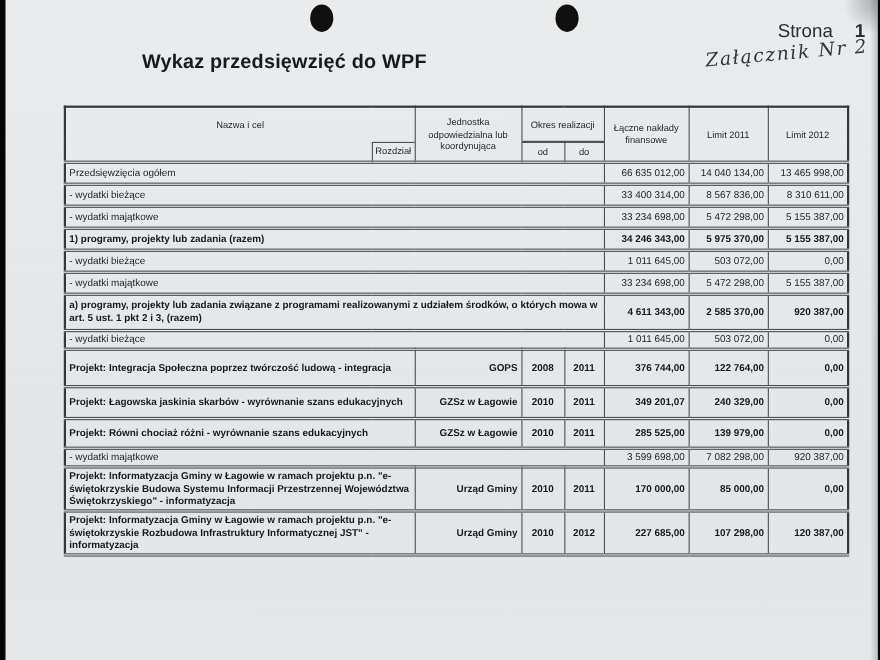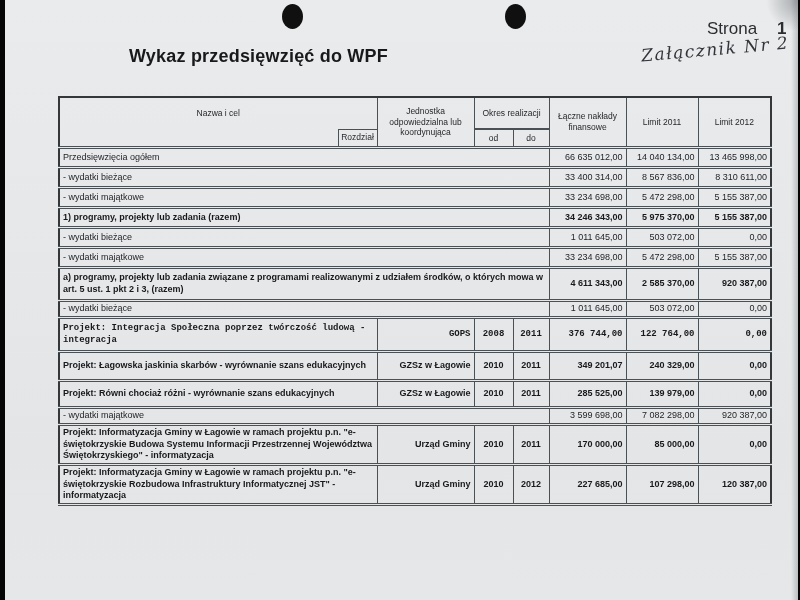--- a/index.html
+++ b/index.html
@@ -151,21 +151,21 @@
           <td class="c-money">4 611 343,00</td>
           <td class="c-money">2 585 370,00</td>
           <td class="c-money">920 387,00</td>
         </tr>
         <tr style="height: 17px;">
           <td class="c-name" colspan="5">- wydatki bieżące</td>
           <td class="c-money">1 011 645,00</td>
           <td class="c-money">503 072,00</td>
           <td class="c-money">0,00</td>
         </tr>
-        <tr class="bold" style="height: 34px; font-family: Liberation Mono, monospace;">
+        <tr class="bold" style="height: 34px;">
           <td class="c-name" colspan="2">Projekt: Integracja Społeczna poprzez twórczość ludową - integracja</td>
           <td class="c-unit">GOPS</td>
           <td class="c-year">2008</td>
           <td class="c-year">2011</td>
           <td class="c-money">376 744,00</td>
           <td class="c-money">122 764,00</td>
           <td class="c-money">0,00</td>
         </tr>
         <tr class="bold" style="height: 29px;">
           <td class="c-name" colspan="2">Projekt: Łagowska jaskinia skarbów - wyrównanie szans edukacyjnych</td>

